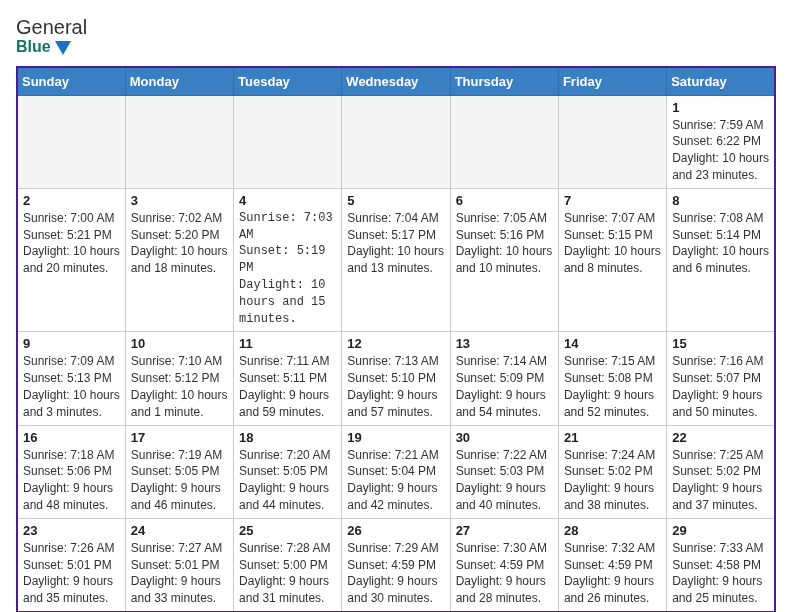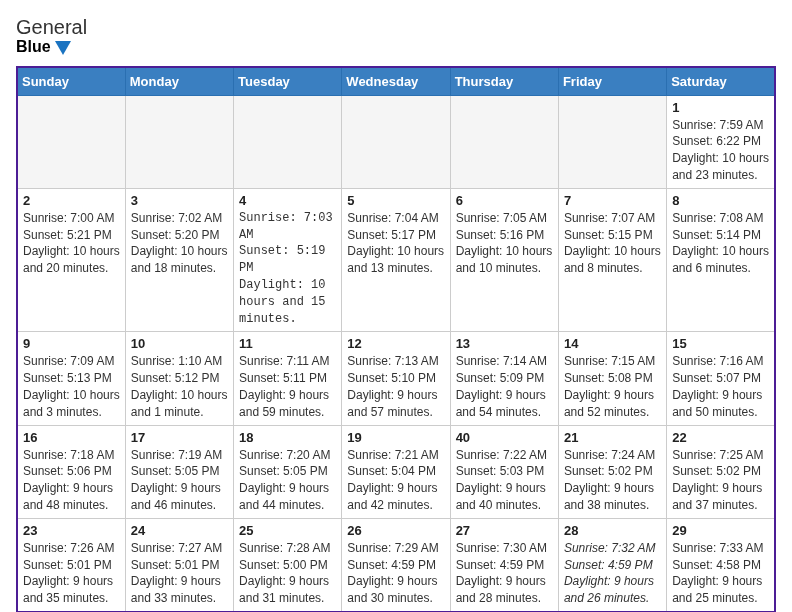--- a/index.html
+++ b/index.html
@@ -76,21 +76,21 @@
       border-bottom: 1px solid #ccc;
     }
   </style>
 </head>
 <body>
 
 <div class="header-area">
   <div class="logo">
   <div style="display:flex;flex-direction:column;line-height:1.1;">
     <span style="font-size:20px;color:#333;">General</span>
-    <span style="font-size:16px;color:#000000;font-weight:bold;">Blue
+    <span style="font-size:16px;color:#0f766e;font-weight:bold;">Blue
       <svg width="16" height="14" viewBox="0 0 16 14" style="vertical-align:middle;">
         <polygon points="0,0 16,0 8,14" fill="#1a73c1"></polygon>
       </svg>
     </span>
   </div>
 </div>
   <div class="title-area">
     <div class="month-title"></div>
     <div class="location-title"></div>
   </div>
@@ -169,21 +169,21 @@
       </tr>
       <tr>
         <td>
           <span class="day-number">9</span>
           <div class="day-info" style="white-space: pre-line;">Sunrise: 7:09 AM
 Sunset: 5:13 PM
 Daylight: 10 hours and 3 minutes.</div>
         </td>
         <td>
           <span class="day-number">10</span>
-          <div class="day-info" style="white-space: pre-line;">Sunrise: 1:10 AM
+          <div class="day-info" style="white-space: pre-line;">Sunrise: 7:10 AM
 Sunset: 5:12 PM
 Daylight: 10 hours and 1 minute.</div>
         </td>
         <td>
           <span class="day-number">11</span>
           <div class="day-info" style="white-space: pre-line;">Sunrise: 7:11 AM
 Sunset: 5:11 PM
 Daylight: 9 hours and 59 minutes.</div>
         </td>
         <td>
@@ -230,21 +230,21 @@
 Sunset: 5:05 PM
 Daylight: 9 hours and 44 minutes.</div>
         </td>
         <td>
           <span class="day-number">19</span>
           <div class="day-info" style="white-space: pre-line;">Sunrise: 7:21 AM
 Sunset: 5:04 PM
 Daylight: 9 hours and 42 minutes.</div>
         </td>
         <td>
-          <span class="day-number">40</span>
+          <span class="day-number">30</span>
           <div class="day-info" style="white-space: pre-line;">Sunrise: 7:22 AM
 Sunset: 5:03 PM
 Daylight: 9 hours and 40 minutes.</div>
         </td>
         <td>
           <span class="day-number">21</span>
           <div class="day-info" style="white-space: pre-line;">Sunrise: 7:24 AM
 Sunset: 5:02 PM
 Daylight: 9 hours and 38 minutes.</div>
         </td>
@@ -281,21 +281,21 @@
 Daylight: 9 hours and 30 minutes.</div>
         </td>
         <td>
           <span class="day-number">27</span>
           <div class="day-info" style="white-space: pre-line;">Sunrise: 7:30 AM
 Sunset: 4:59 PM
 Daylight: 9 hours and 28 minutes.</div>
         </td>
         <td>
           <span class="day-number">28</span>
-          <div class="day-info" style="white-space: pre-line; font-style: italic;">Sunrise: 7:32 AM
+          <div class="day-info" style="white-space: pre-line;">Sunrise: 7:32 AM
 Sunset: 4:59 PM
 Daylight: 9 hours and 26 minutes.</div>
         </td>
         <td>
           <span class="day-number">29</span>
           <div class="day-info" style="white-space: pre-line;">Sunrise: 7:33 AM
 Sunset: 4:58 PM
 Daylight: 9 hours and 25 minutes.</div>
         </td>
       </tr>

